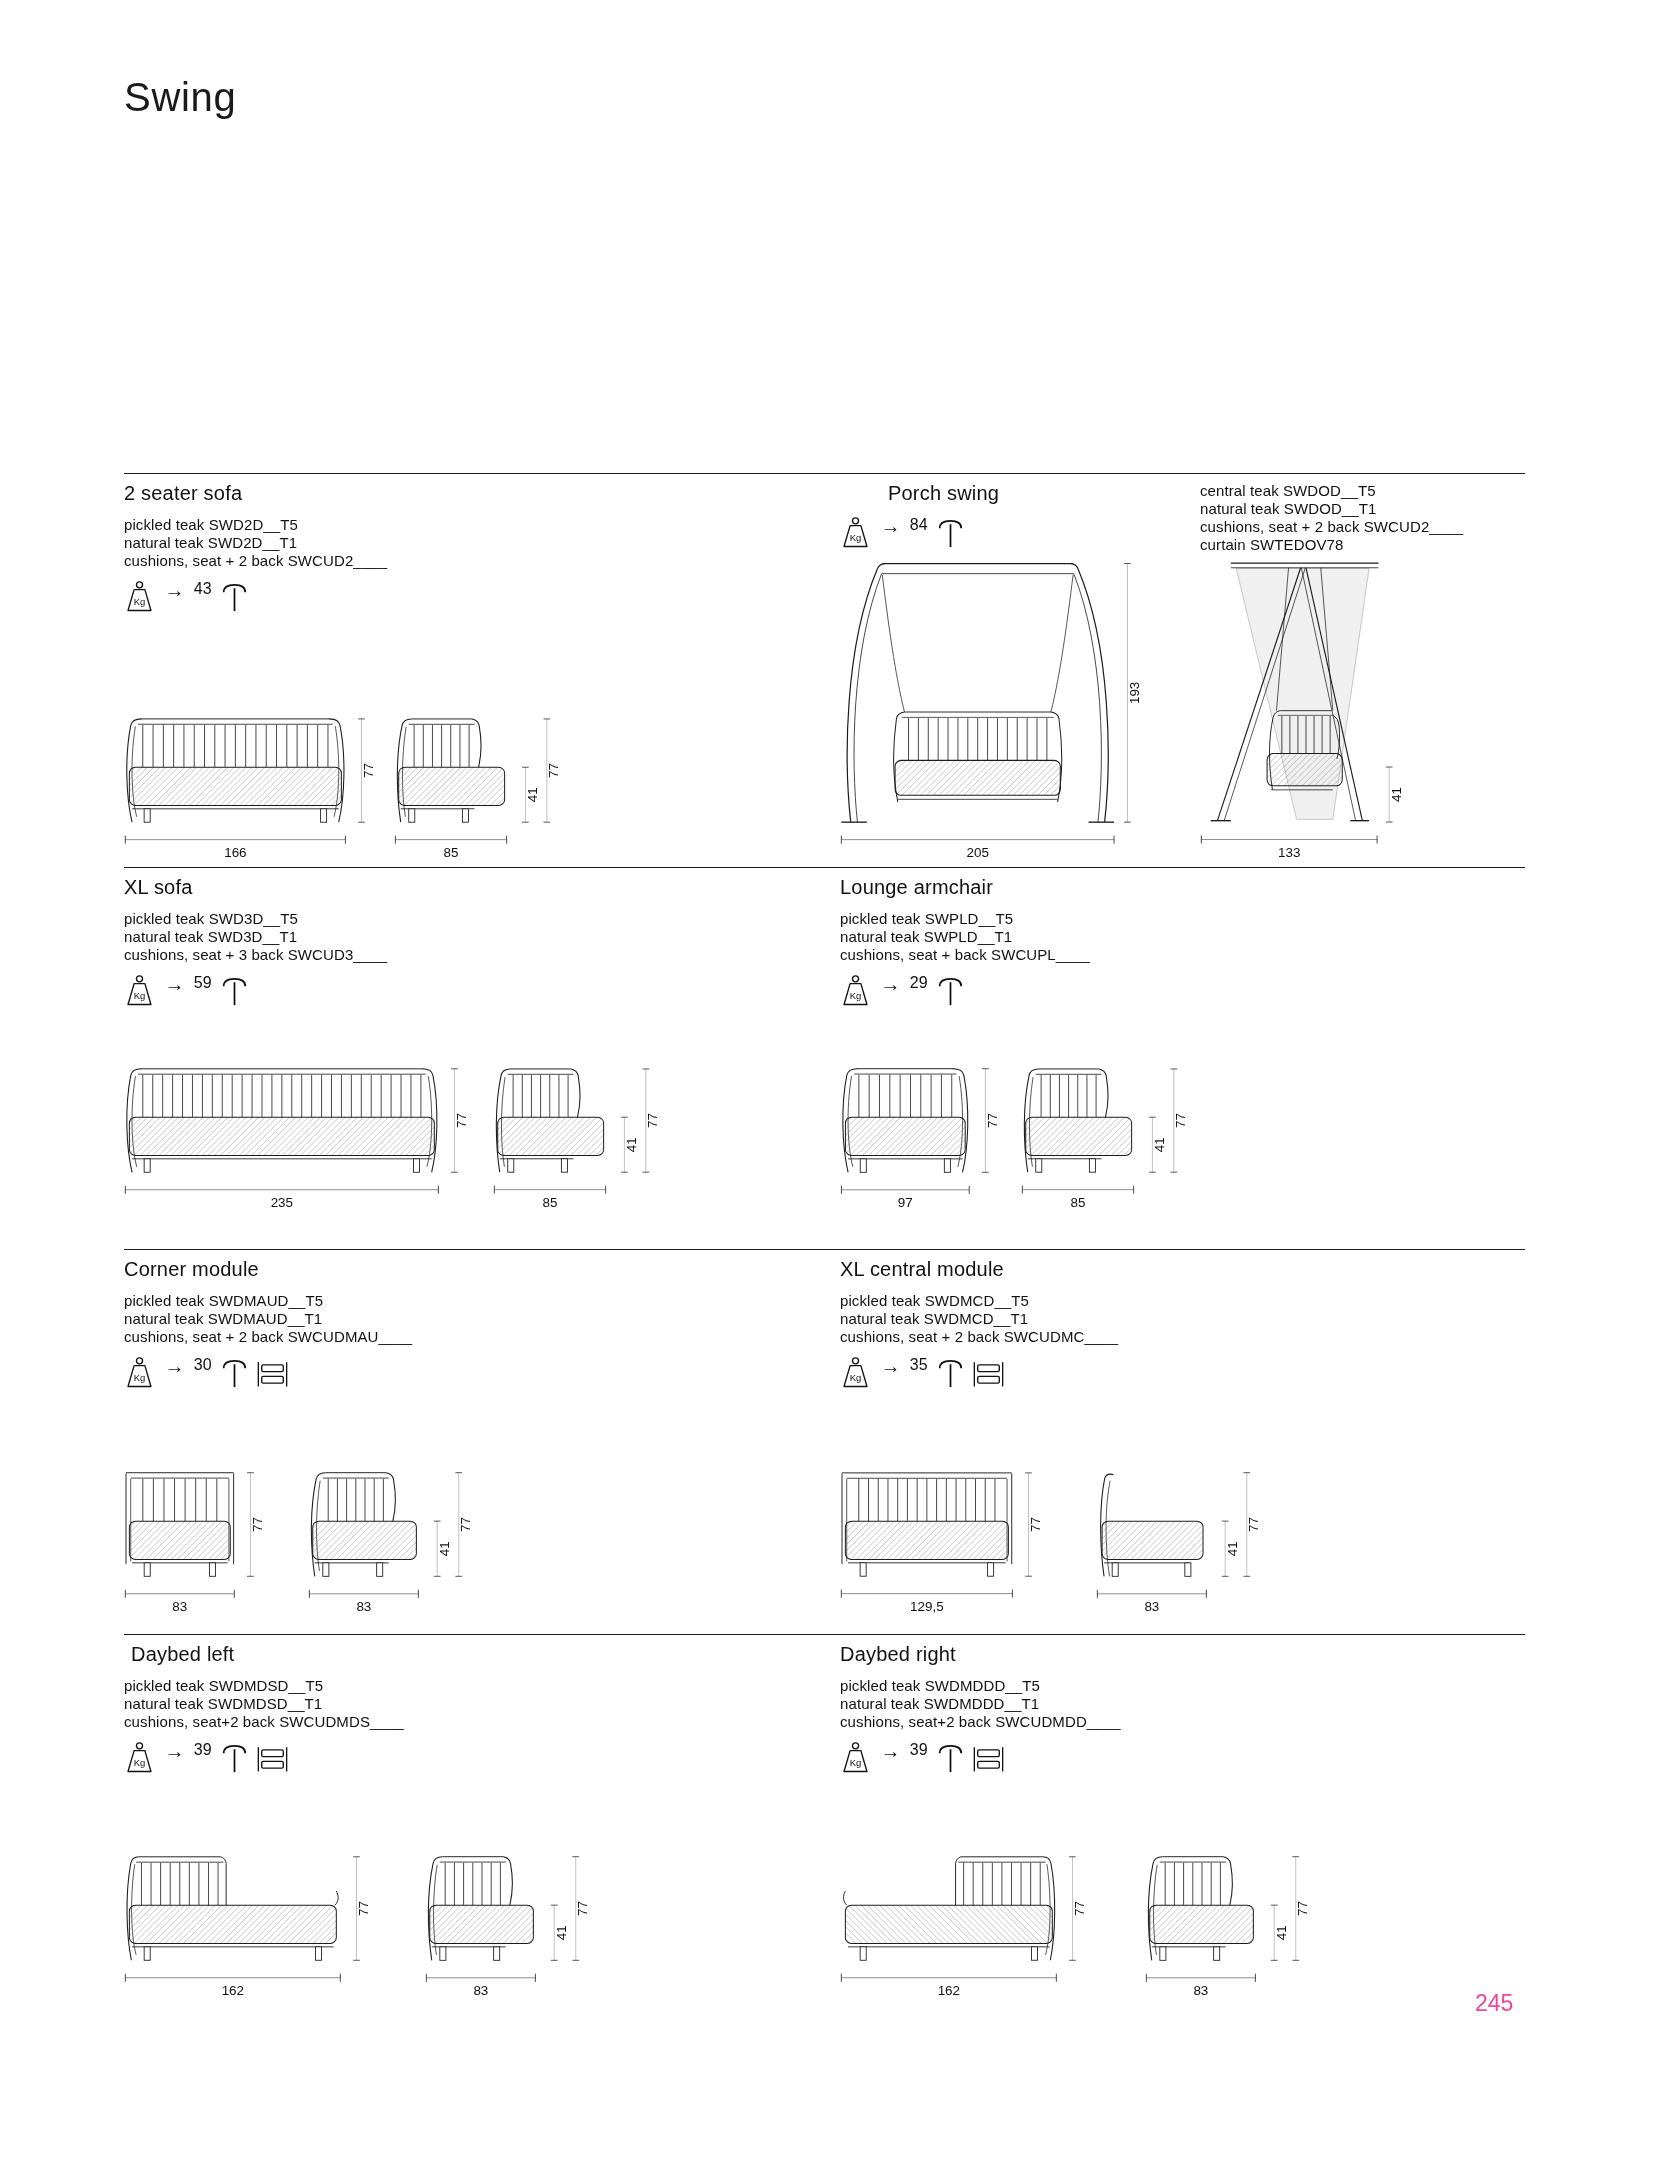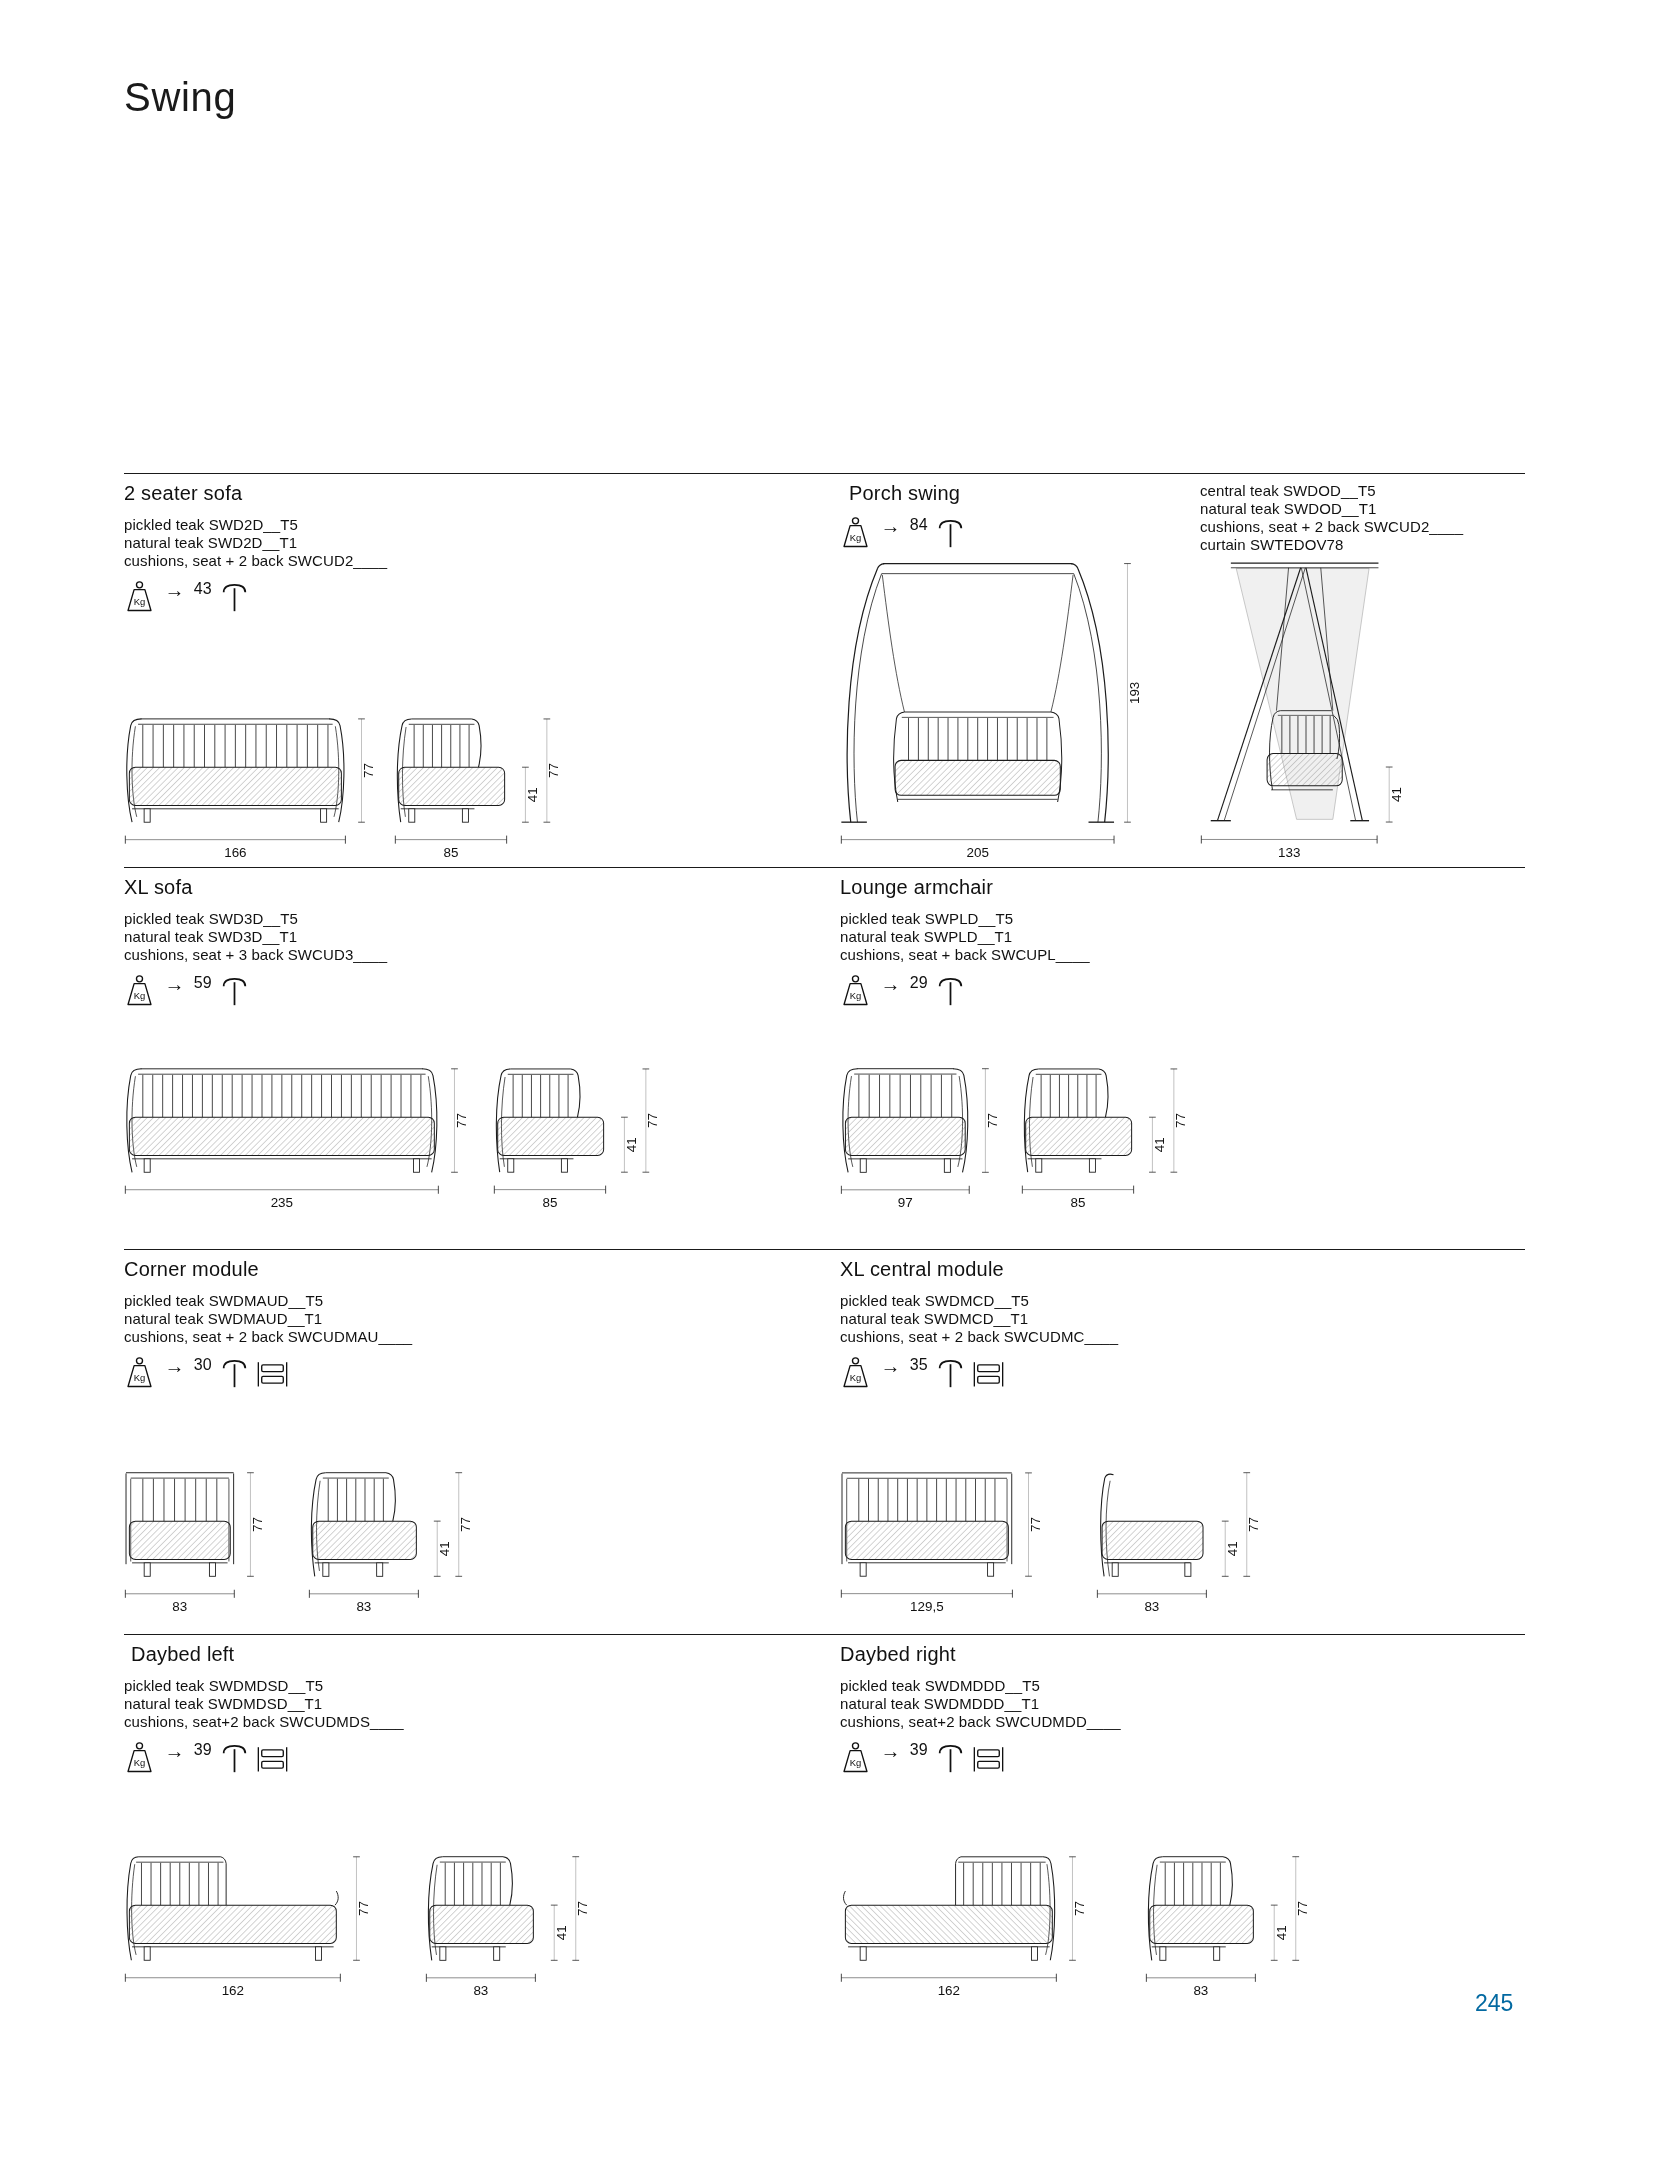--- a/index.html
+++ b/index.html
@@ -8,21 +8,21 @@
   .abs{position:absolute}
   .page-title{position:absolute;left:124px;top:75px;font-size:40px;font-weight:400;
               letter-spacing:0.7px;color:#1a1a1a}
   .rule{position:absolute;left:124px;width:1401px;height:1.3px;background:#1a1a1a}
   .prod-name{font-size:20px;color:#111;letter-spacing:0.2px}
   .spec{font-size:15px;line-height:18px;color:#111;letter-spacing:0.1px}
   .weight-row{display:flex;align-items:flex-start;gap:9.4px;height:35px}
   .weight-row .ic{flex:0 0 auto}
   .arrow{font-size:20px;position:relative;top:-1.3px}
   .weight-num{font-size:16px}
-  .page-number{position:absolute;left:1475px;top:1990px;font-size:23px;color:#0369a1}
+  .page-number{position:absolute;left:1475px;top:1990px;font-size:23px;color:#ec4899}
   svg text{font-family:"Liberation Sans",sans-serif}
   .dimtext{font-size:20px;fill:#111}
 </style>
 </head>
 <body>
 
 <svg width="0" height="0" style="position:absolute" aria-hidden="true">
   <defs>
     <pattern id="hatch" width="6.5" height="6.5" patternUnits="userSpaceOnUse" patternTransform="rotate(45)">
       <line x1="0" y1="0" x2="0" y2="6.5" stroke="#7f7f7f" stroke-width="1"></line>
@@ -119,21 +119,21 @@
       <text x="85" y="210" text-anchor="middle" class="dimtext">85</text>
       <line x1="196" y1="76" x2="196" y2="158" stroke="#999" stroke-width="0.9"></line>
       <line x1="191" y1="76" x2="201" y2="76" stroke="#1c1c1c" stroke-width="1.1"></line>
       <line x1="191" y1="158" x2="201" y2="158" stroke="#1c1c1c" stroke-width="1.1"></line>
       <text transform="translate(213 117) rotate(-90)" text-anchor="middle" class="dimtext">41</text>
       <line x1="228" y1="4" x2="228" y2="158" stroke="#999" stroke-width="0.9"></line>
       <line x1="223" y1="4" x2="233" y2="4" stroke="#1c1c1c" stroke-width="1.1"></line>
       <line x1="223" y1="158" x2="233" y2="158" stroke="#1c1c1c" stroke-width="1.1"></line>
       <text transform="translate(245 81) rotate(-90)" text-anchor="middle" class="dimtext">77</text>
     </svg>
-    <div class="prod-name abs" style="left:849px;top:482px">Porch swing</div>
+    <div class="prod-name abs" style="left:888px;top:482px">Porch swing</div>
     <div class="abs" style="left:1200px;top:482px">
       <div class="spec">central teak SWDOD__T5</div>
       <div class="spec">natural teak SWDOD__T1</div>
       <div class="spec">cushions, seat + 2 back SWCUD2____</div>
       <div class="spec">curtain SWTEDOV78</div>
     </div>
     <div class="weight-row abs" style="left:840px;top:516px">
       <svg class="ic" width="31" height="34" viewBox="0 0 46 50">
         <circle cx="23" cy="7" r="4.5" fill="none" stroke="#111" stroke-width="2"></circle>
         <path d="M 15 14 L 31 14 L 40 45 L 6 45 Z" fill="none" stroke="#111" stroke-width="2" stroke-linejoin="round"></path>

